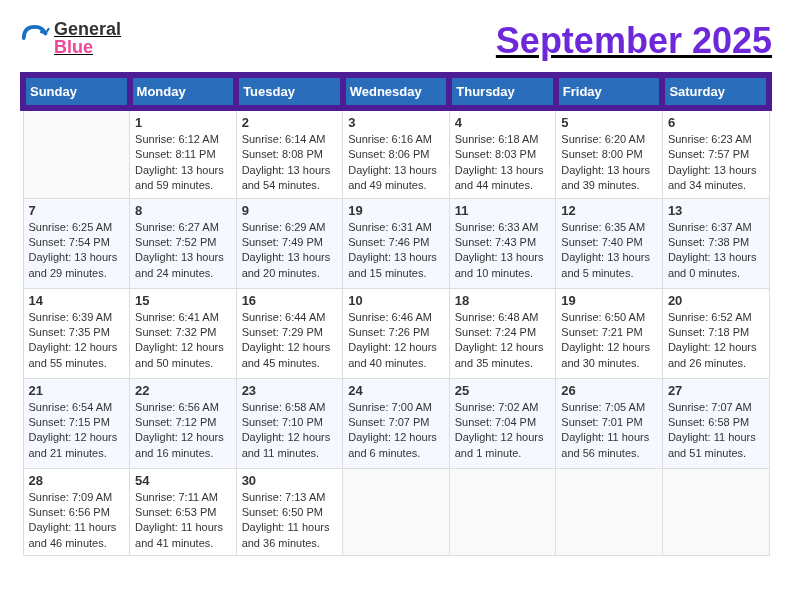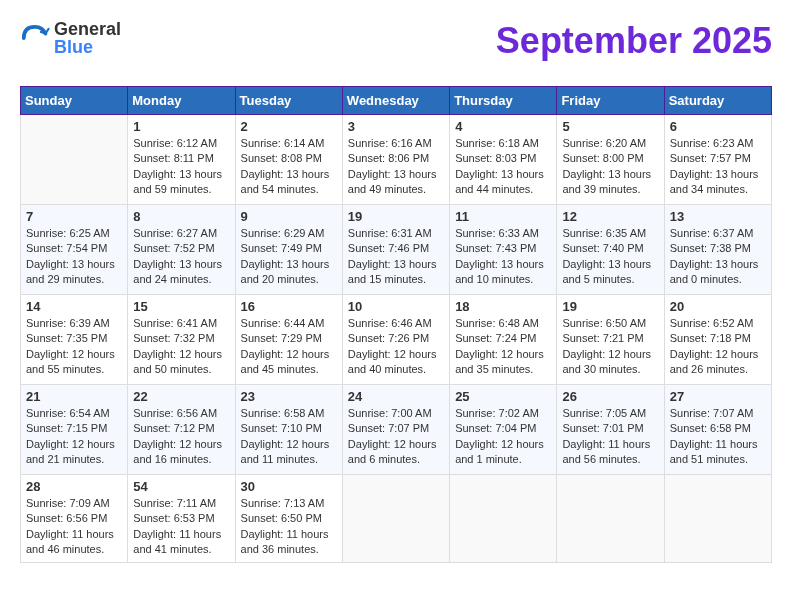--- a/index.html
+++ b/index.html
@@ -7,36 +7,37 @@
       font-family: Arial, sans-serif;
       background: #fff;
       width: 792px;
       min-height: 612px;
       padding: 20px;
     }
     .header {
       display: flex;
       justify-content: space-between;
       align-items: flex-start;
-      margin-bottom: 24px;
+      margin-bottom: 10px;
+      text-decoration: underline;
     }
     .logo {
       display: flex;
       align-items: center;
       gap: 4px;
     }
     .logo-text {
       display: flex;
       flex-direction: column;
       font-size: 18px;
       font-weight: bold;
       line-height: 1;
     }
     .logo-general { color: #333; }
-    .logo-blue { color: #3b82f6; }
+    .logo-blue { color: #ec4899; }
     .logo-icon {
       width: 30px;
       height: 30px;
     }
     .title-block {
       text-align: right;
     }
     .month-title {
       font-size: 36px;
       font-weight: bold;
@@ -51,21 +52,21 @@
       border-collapse: collapse;
       border: 1px solid #ccc;
     }
     .calendar th {
       background: #2a6ebb;
       color: #fff;
       padding: 6px 4px;
       text-align: left;
       font-size: 13px;
       font-weight: bold;
-      border: 1px solid #4c1d95;
+      border: 6px solid #4c1d95;
     }
     .calendar td {
       vertical-align: top;
       padding: 4px 5px;
       border: 1px solid #ddd;
       width: calc(100% / 7);
       height: 90px;
       background: #fff;
     }
     .calendar td.empty {

